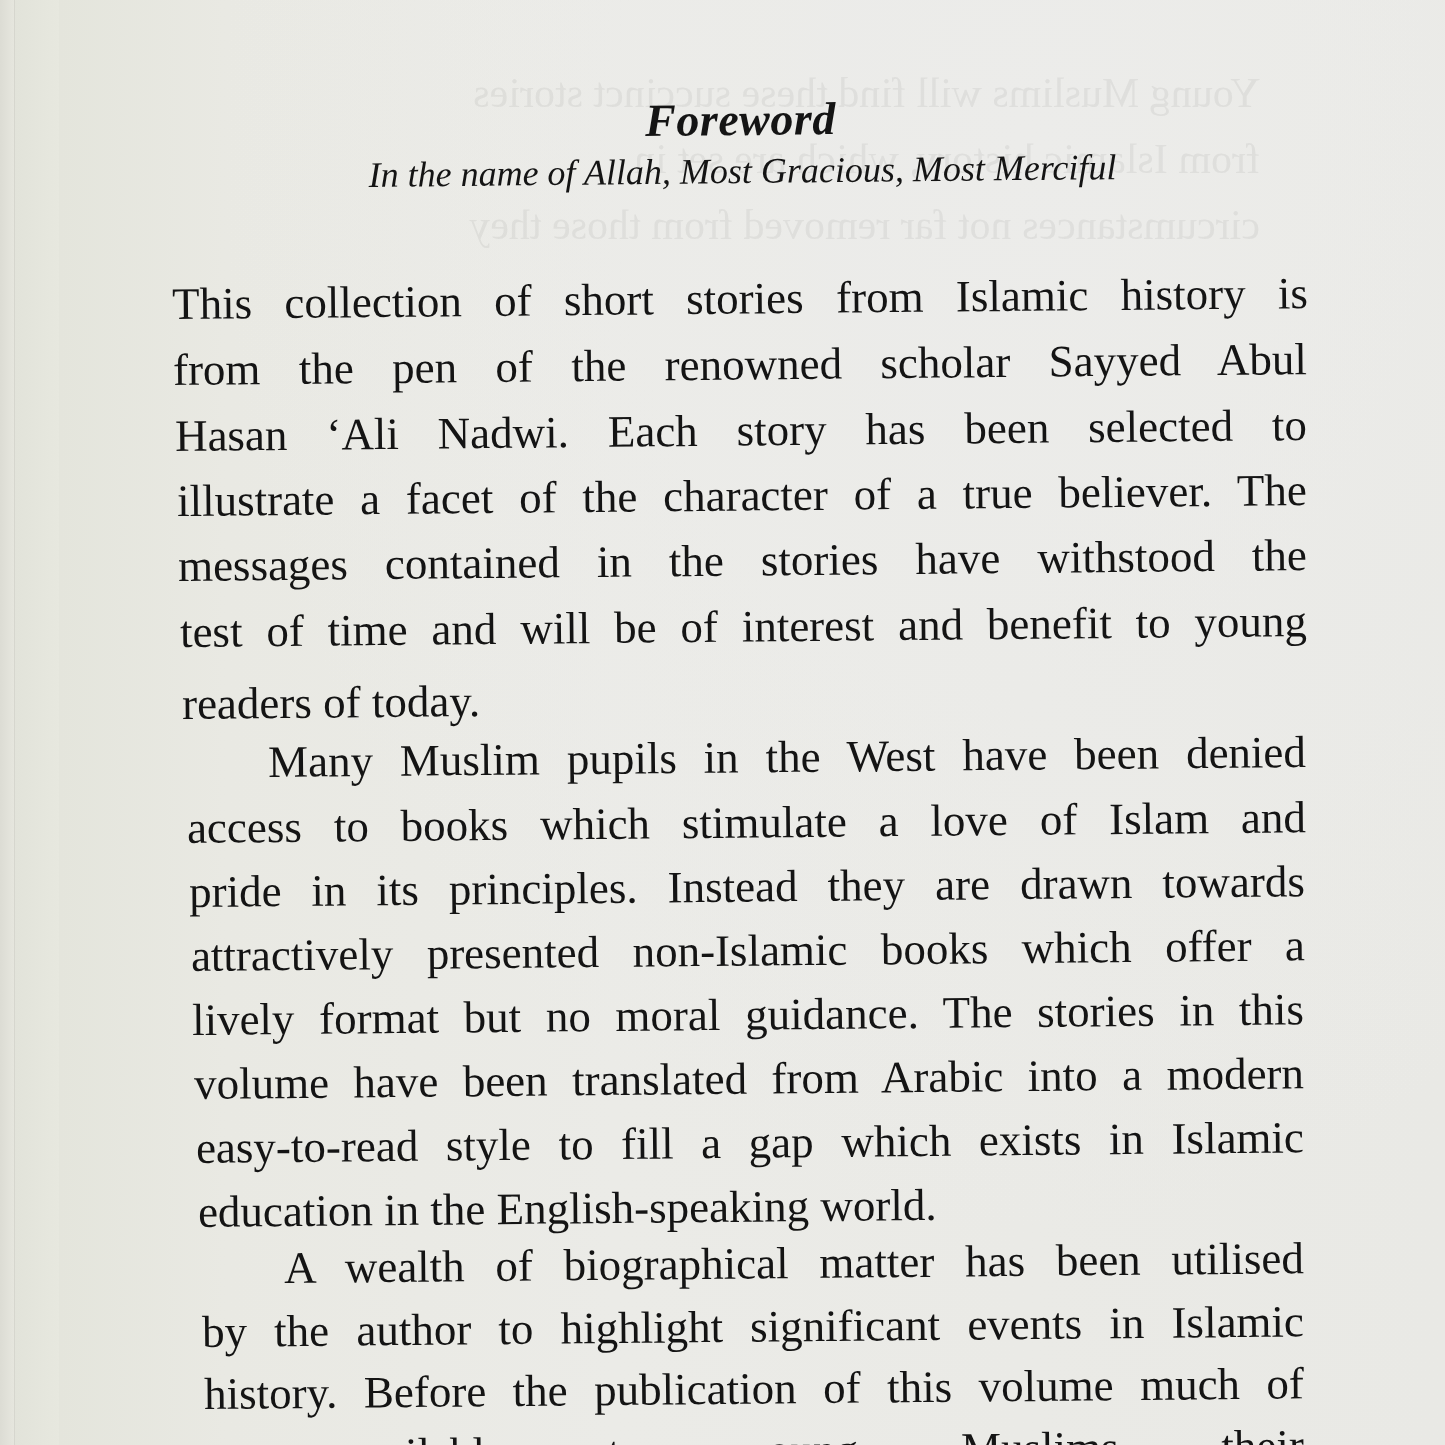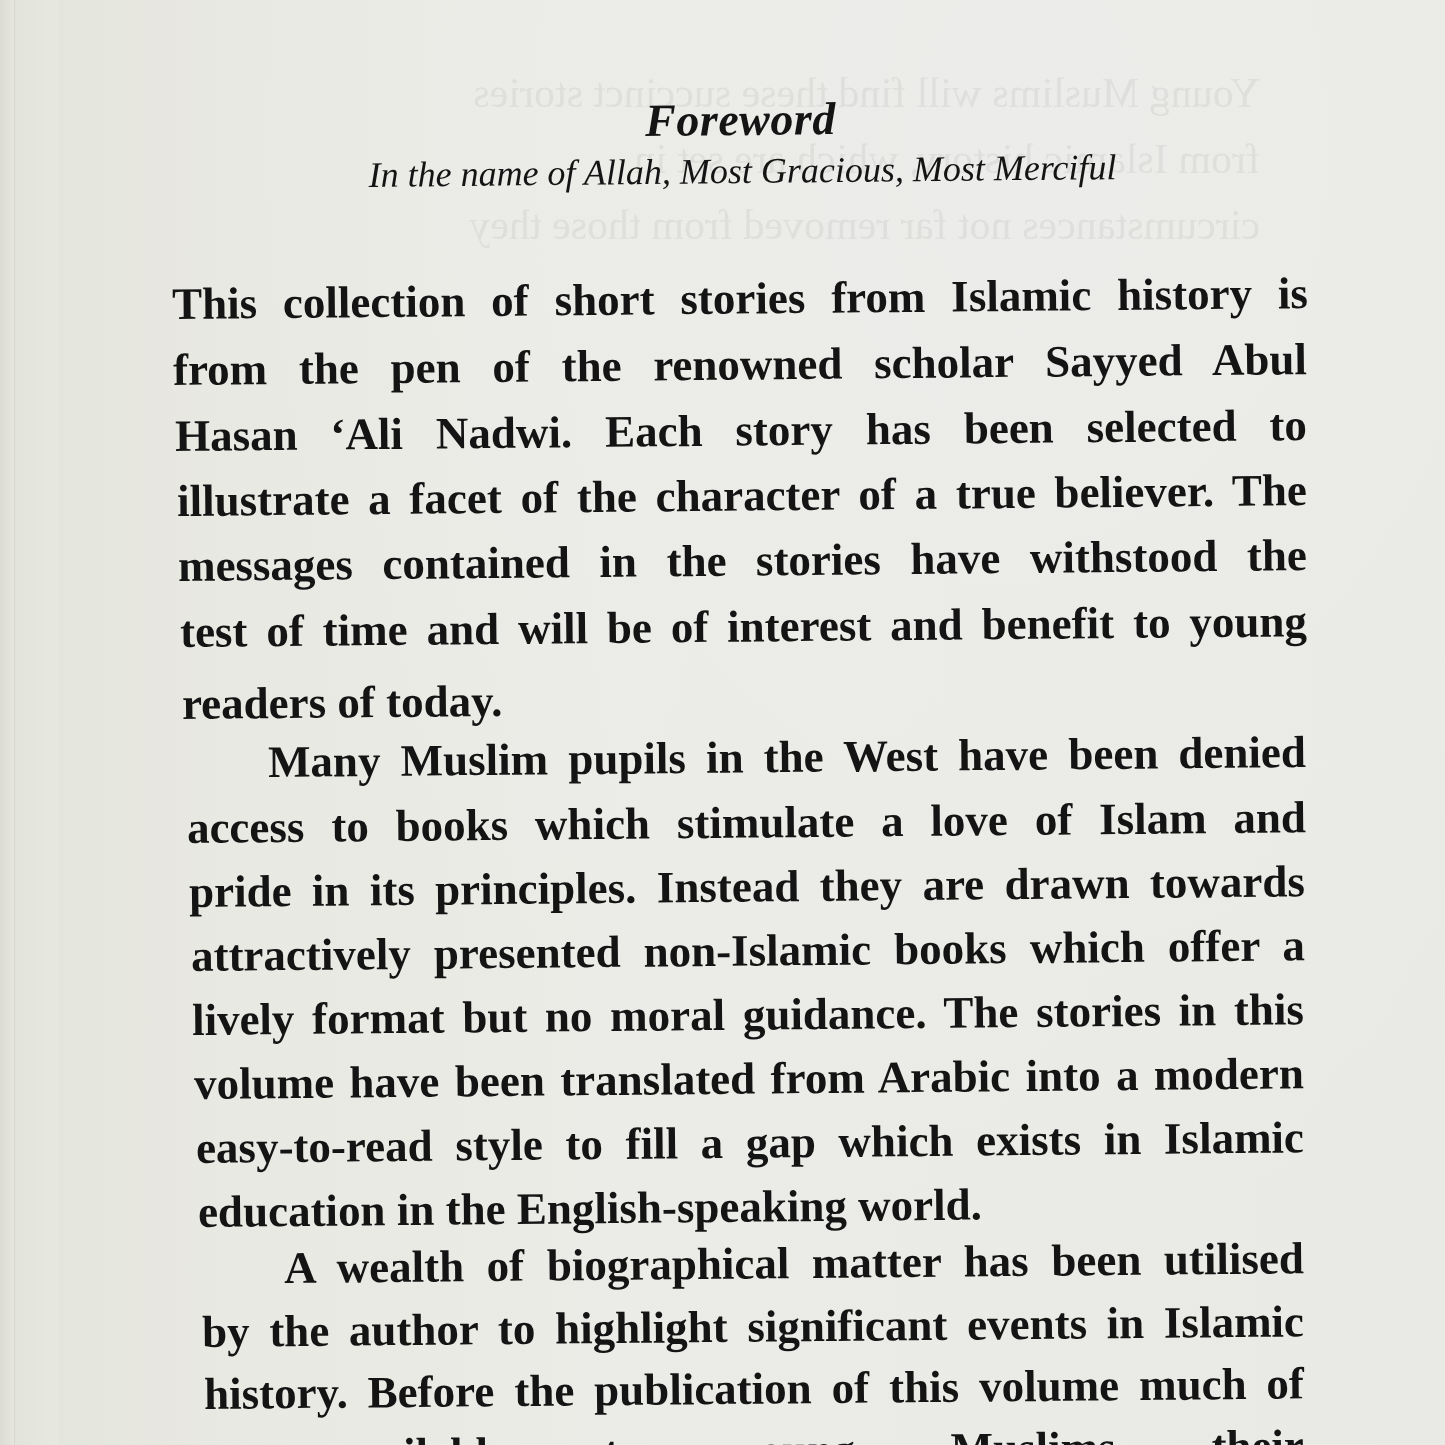--- a/index.html
+++ b/index.html
@@ -65,21 +65,21 @@
     }
     .subtitle {
       top: 150px;
       font-size: 36px;
       left: 20px;
       transform: rotate(-0.6deg);
     }
     .body-text {
       position: absolute;
       left: 0; top: 0;
-      width: 1445px; height: 1254px; font-weight: bold;
+      width: 1445px; height: 1254px;
     }
     .line {
       position: absolute;
       font-size: 45px;
       white-space: nowrap;
       text-align: justify;
       text-align-last: justify;
       transform-origin: left center;
     }
   </style>

